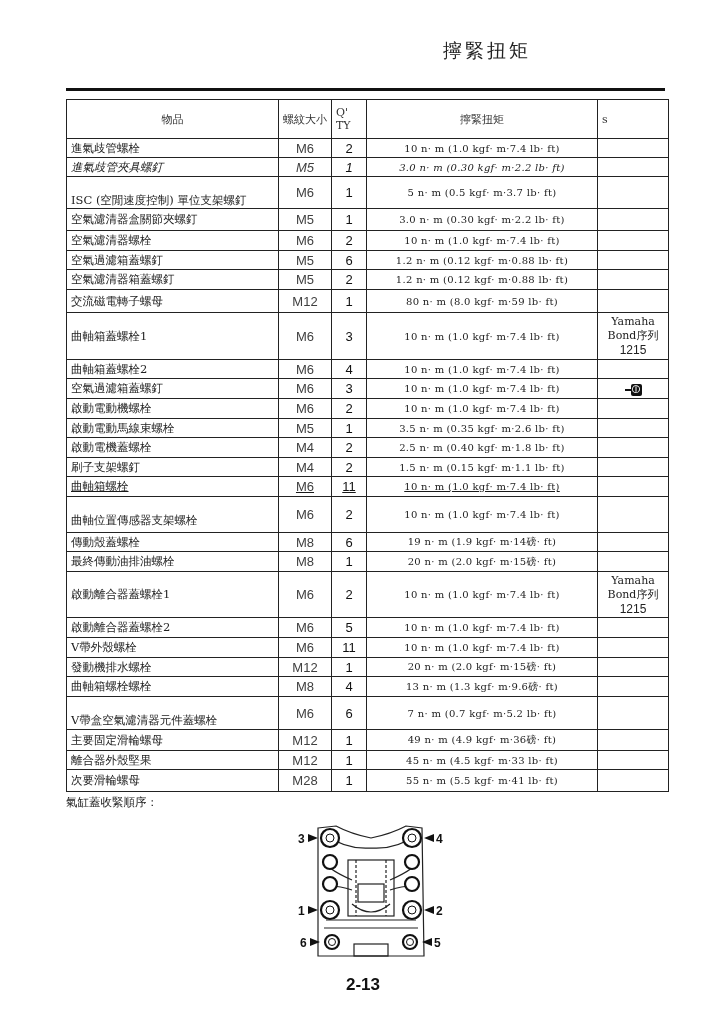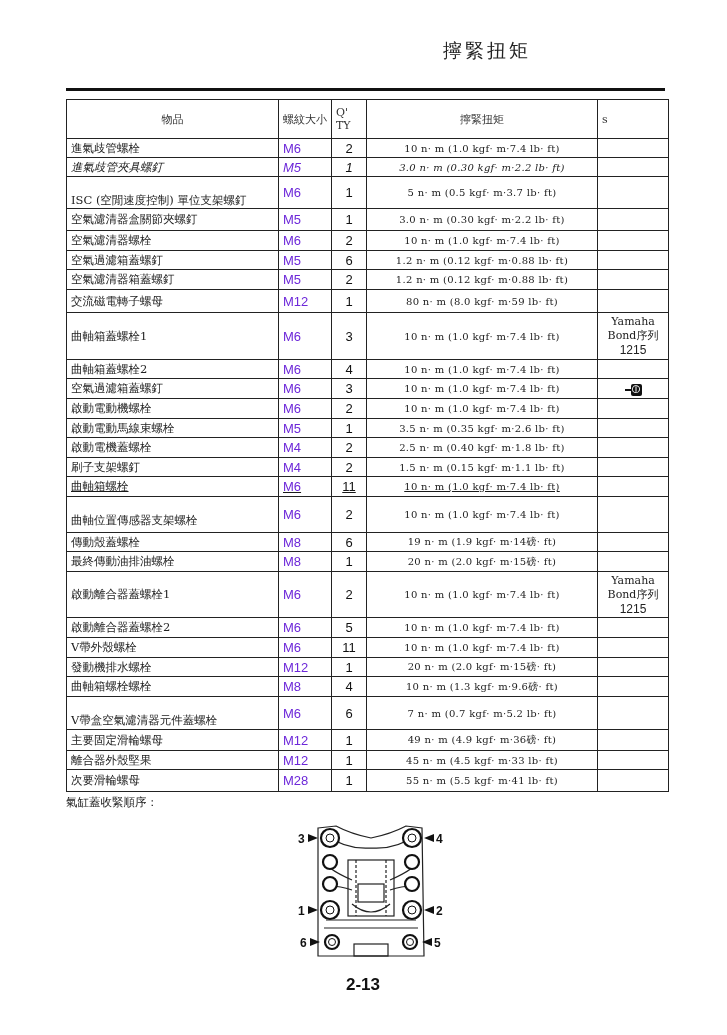--- a/index.html
+++ b/index.html
@@ -13,21 +13,21 @@
   table.torque td, table.torque th { border: 1px solid #222; padding: 0 4px; font-weight: normal;
                  vertical-align: middle; overflow: hidden; }
   table.torque th { font-size: 11px; color: #333; }
   th.c-item { width: 203px; text-align: center; }
   th.c-thread { width: 44px; text-align: left; line-height: 13px; }
   th.c-qty { width: 26px; text-align: left; font-size: 10px; }
   th.c-torque { width: 222px; text-align: center; }
   th.c-notes { width: 62px; text-align: left; }
   td.item { font-size: 11.5px; text-align: left; white-space: nowrap; color: #222; }
   td.item.top { vertical-align: top; padding-top: 16px; }
-  td.thread { font-family: "Liberation Sans", sans-serif; font-size: 13px; color: #6d28d9; }
+  td.thread { font-family: "Liberation Sans", sans-serif; font-size: 13px; text-align: center; color: #404040; }
   td.qty { font-family: "Liberation Sans", sans-serif; font-size: 13px; text-align: center; color: #111; }
   td.torque { font-size: 10px; text-align: center; letter-spacing: 0.3px; white-space: nowrap; color: #222; }
   td.notes { font-size: 11px; text-align: center; line-height: 14px; color: #222; }
   .note-num { font-family: "Liberation Sans", sans-serif; font-size: 12px; display: block; }
   .loctite { display: inline-flex; align-items: center; }
   .loctite .nozzle { width: 6px; height: 2px; background: #111; }
   .loctite .body { width: 11px; height: 12px; background: #111; border-radius: 2px;
                    color: #fff; font-size: 8px; font-family: "Liberation Sans", sans-serif;
                    font-weight: bold; display: flex; align-items: center; justify-content: center; }
   .seq-label { position: absolute; left: 66px; top: 795px; font-size: 11.5px; color: #222; }
@@ -213,21 +213,21 @@
         <td class="item">發動機排水螺栓</td>
         <td class="thread">M12</td>
         <td class="qty">1</td>
         <td class="torque">20 n· m (2.0 kgf· m·15磅· ft)</td>
         <td class="notes"></td>
       </tr>
       <tr style="height: 20px;">
         <td class="item">曲軸箱螺栓螺栓</td>
         <td class="thread">M8</td>
         <td class="qty">4</td>
-        <td class="torque">10 n· m (1.3 kgf· m·9.6磅· ft)</td>
+        <td class="torque">13 n· m (1.3 kgf· m·9.6磅· ft)</td>
         <td class="notes"></td>
       </tr>
       <tr style="height: 33px;">
         <td class="item top">V帶盒空氣濾清器元件蓋螺栓</td>
         <td class="thread">M6</td>
         <td class="qty">6</td>
         <td class="torque">7 n· m (0.7 kgf· m·5.2 lb· ft)</td>
         <td class="notes"></td>
       </tr>
       <tr style="height: 21px;">

